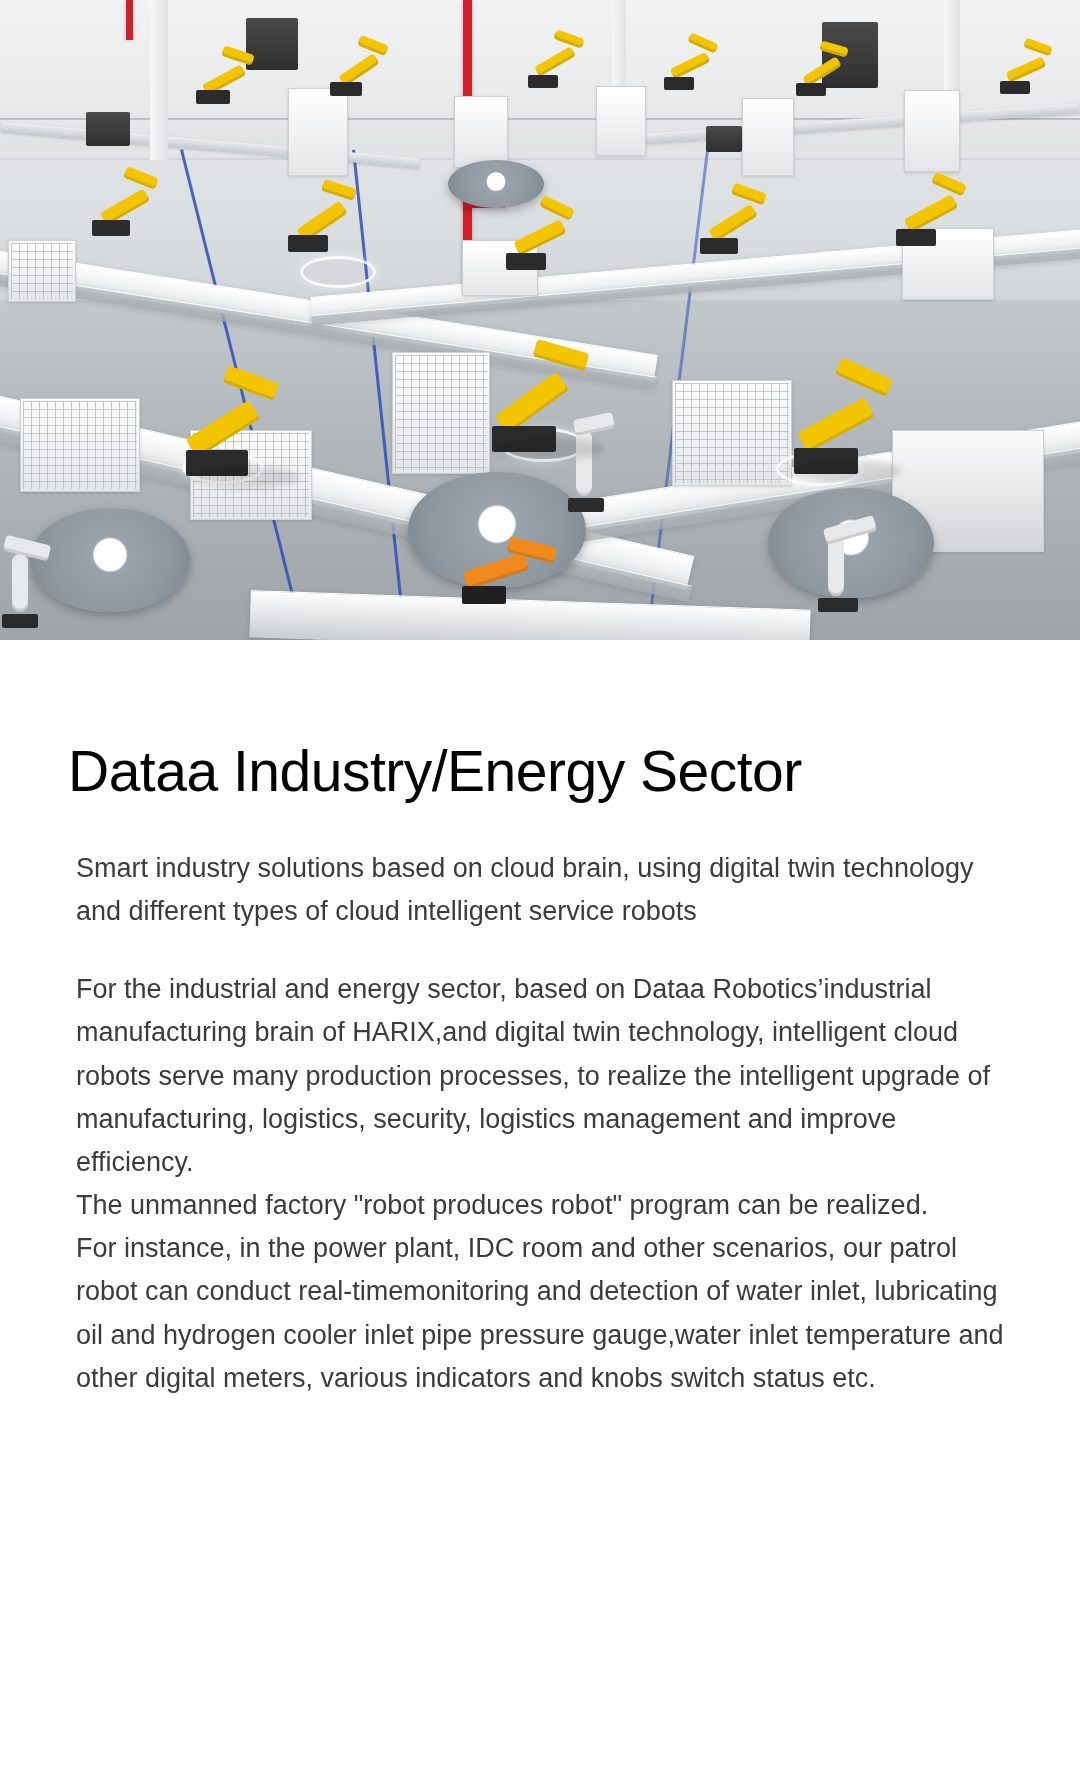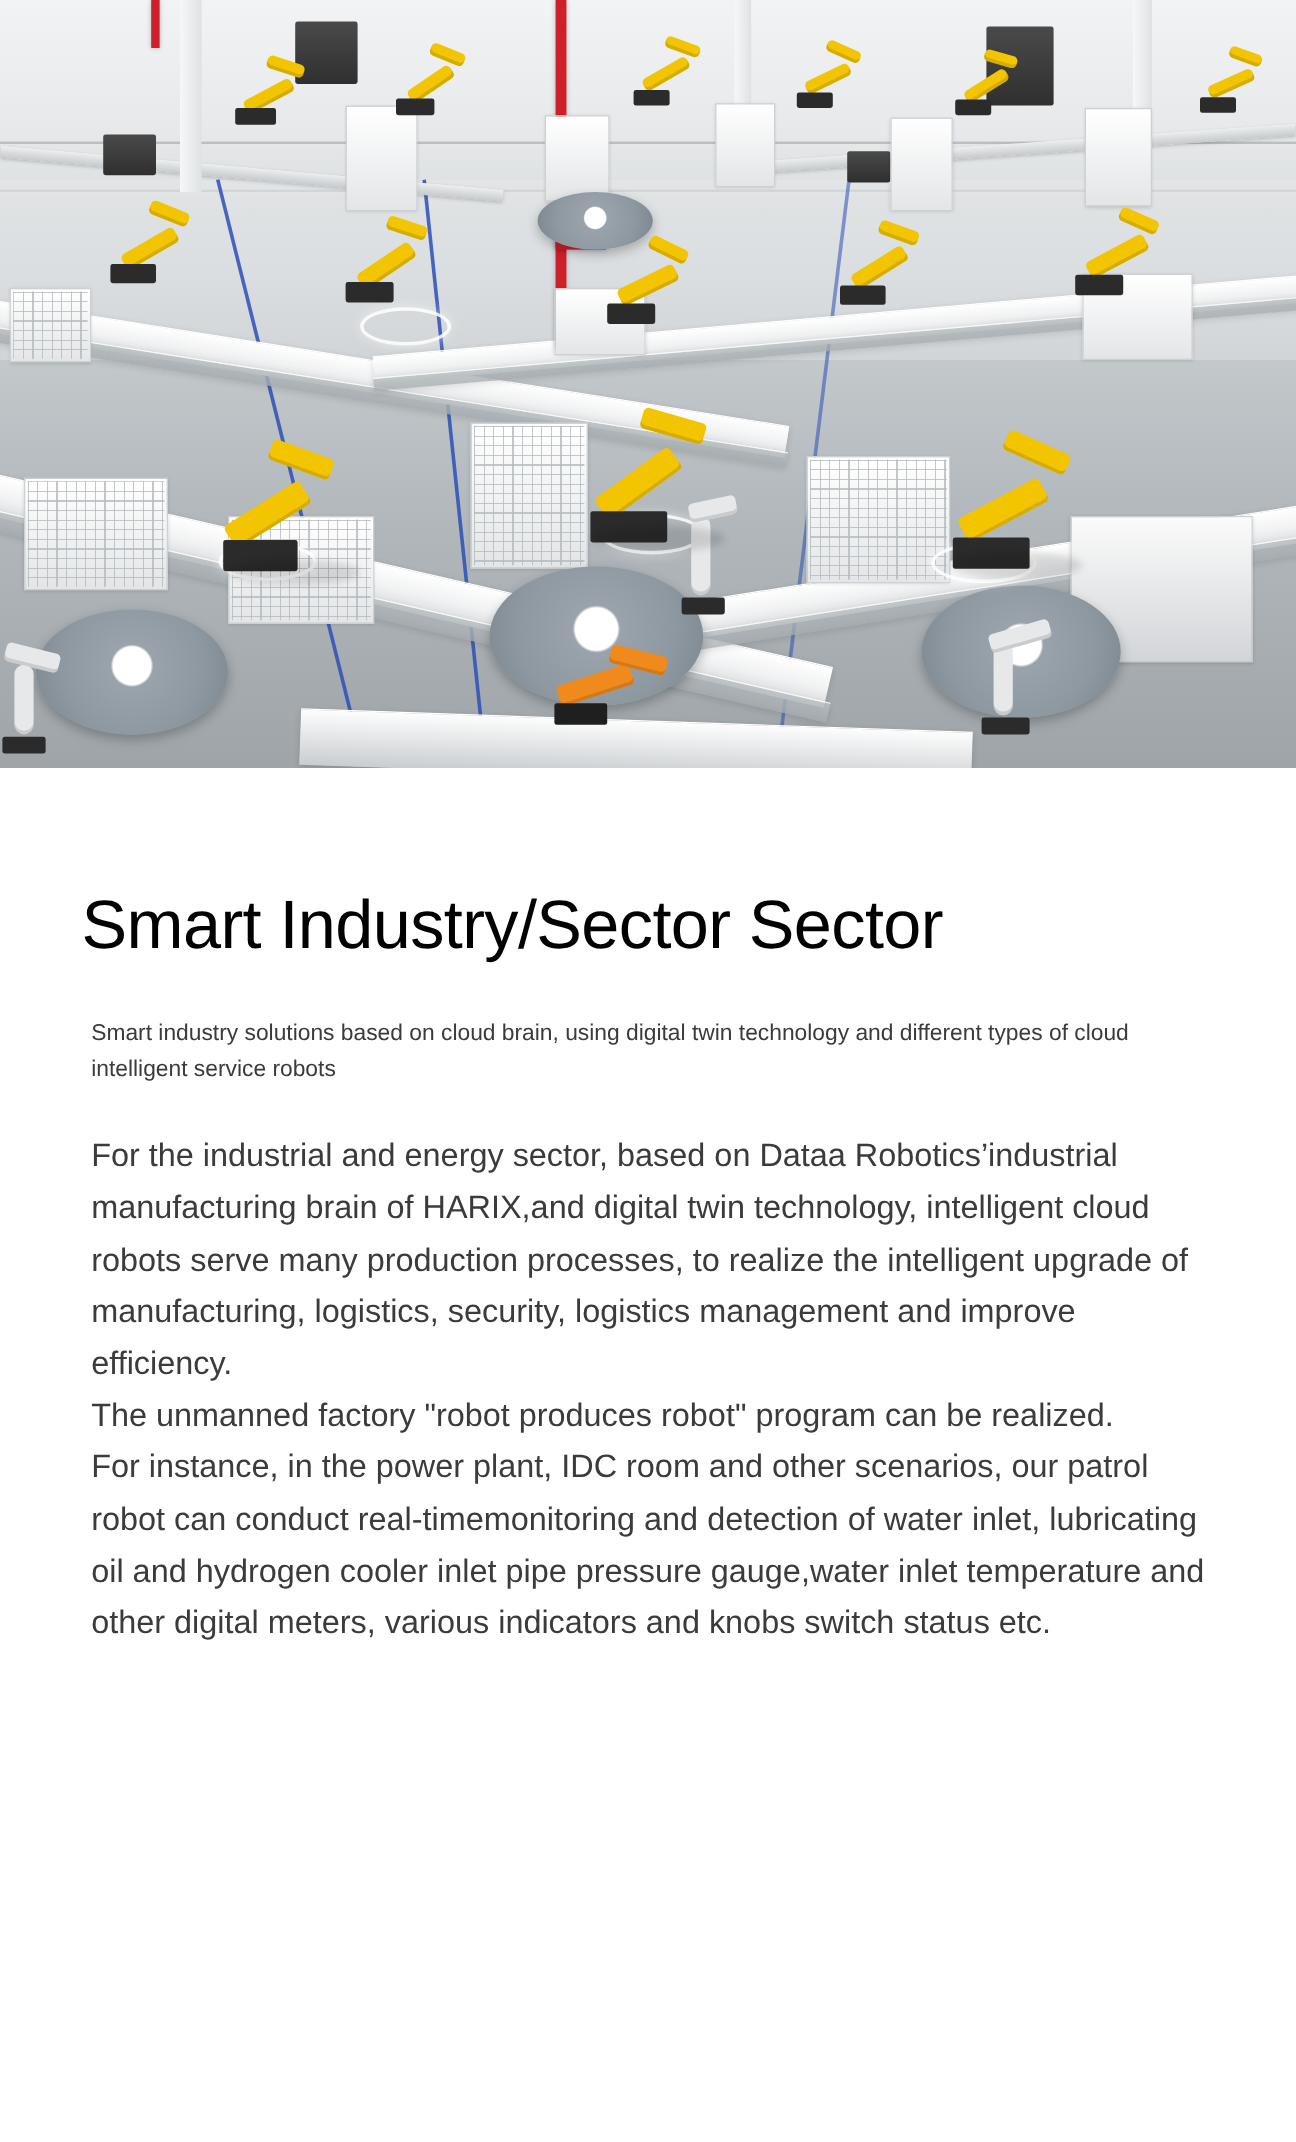--- a/index.html
+++ b/index.html
@@ -156,21 +156,21 @@
     font-size: 57px;
     line-height: 1.1;
     font-weight: 400;
     color: #010101;
     letter-spacing: -0.5px;
     white-space: nowrap;
   }
   .lede {
     margin: 0;
     padding: 44px 64px 0 76px;
-    font-size: 19px;
+    font-size: 27px;
     line-height: 1.62;
     color: #3b3b3b;
     max-width: 940px;
   }
   .body-block {
     margin: 0;
     padding: 34px 60px 0 76px;
     font-size: 27px;
     line-height: 1.60;
     color: #3b3b3b;
@@ -349,21 +349,21 @@
         <div class="base" style="left:12px; width:36px; height:14px; background:#2b2b2b;"></div>
       </div>
 
       <div class="shade" style="left:190px; top:466px; width:110px; height:22px;"></div>
       <div class="shade" style="left:494px; top:438px; width:110px; height:22px;"></div>
       <div class="shade" style="left:792px; top:460px; width:110px; height:22px;"></div>
     </div>
   </div>
 
   <div class="content">
-    <h1 class="title">Smart Industry/Sector Sector</h1>
+    <h1 class="title">Dataa Industry/Energy Sector</h1>
 
     <p class="lede">Smart industry solutions based on cloud brain, using digital twin technology and different types of cloud intelligent service robots</p>
 
     <div class="body-block">
       <p>For the industrial and energy sector, based on Dataa Robotics’industrial manufacturing brain of HARIX,and digital twin technology, intelligent cloud robots serve many production processes, to realize the intelligent upgrade of manufacturing, logistics, security, logistics management and improve efficiency.</p>
       <p>The unmanned factory "robot produces robot" program can be realized.</p>
       <p>For instance, in the power plant, IDC room and other scenarios, our patrol robot can conduct real-timemonitoring and detection of water inlet, lubricating oil and hydrogen cooler inlet pipe pressure gauge,water inlet temperature and other digital meters, various indicators and knobs switch status etc.</p>
     </div>
   </div>
 

